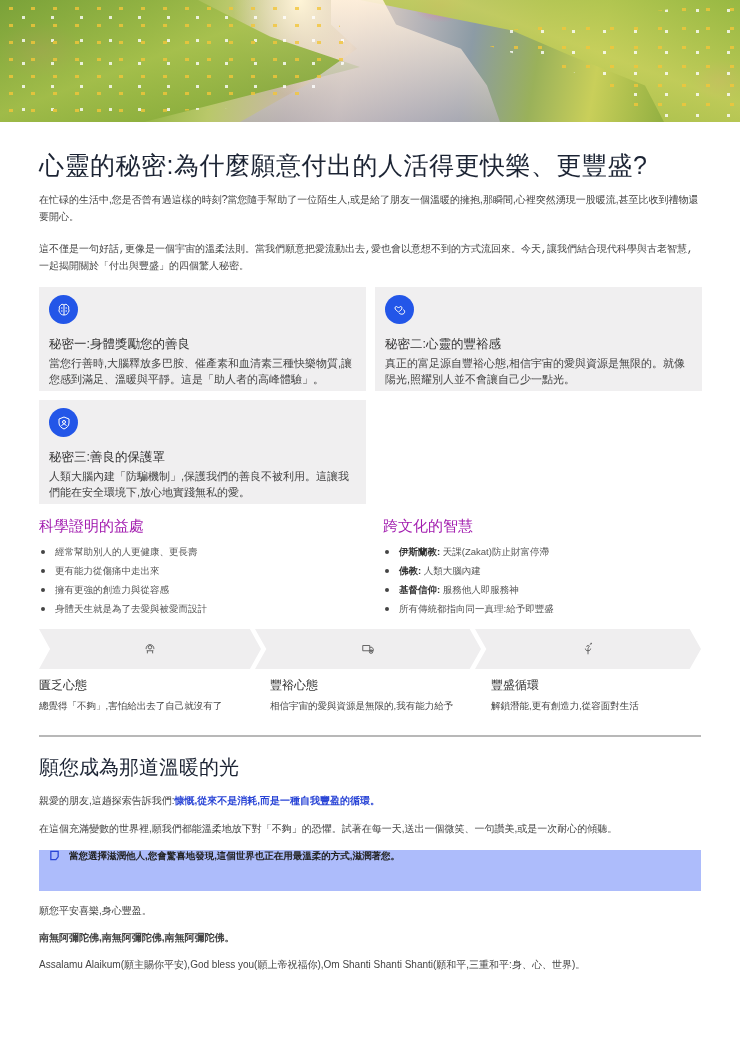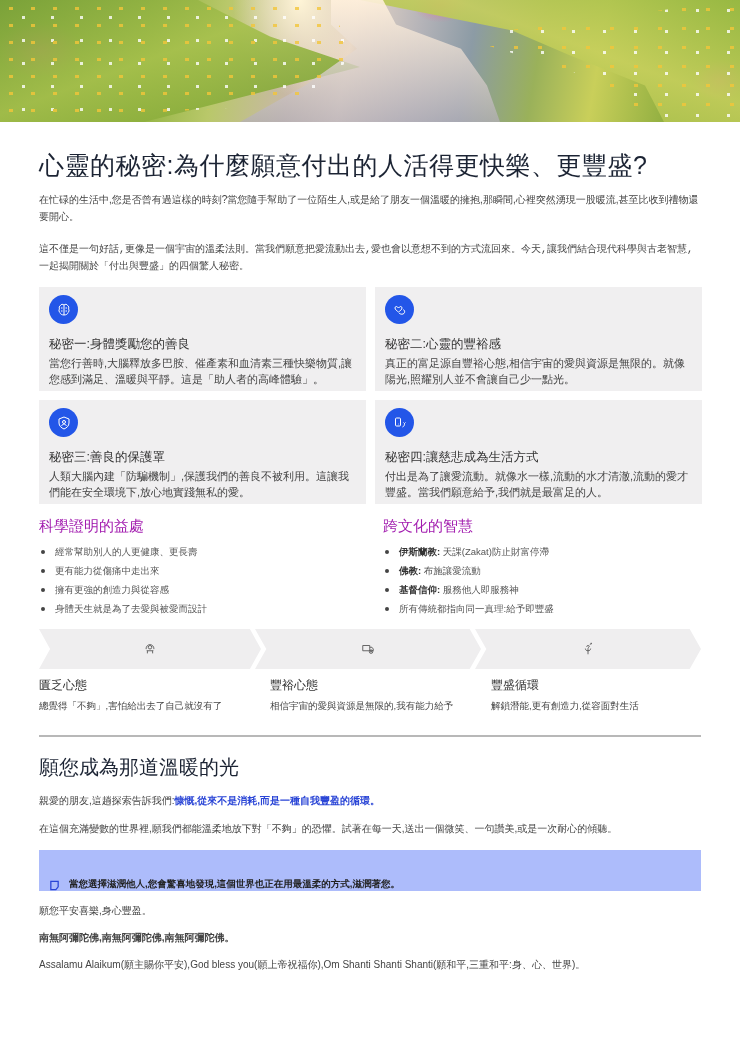--- a/index.html
+++ b/index.html
@@ -77,21 +77,21 @@
   .flow-labels { display: grid; grid-template-columns: 231px 221px 220px; margin-top: 8px; }
   .flow-labels h4 { font-size: 12px; font-weight: 400; color: #333; line-height: 16px; }
   .flow-labels p { font-size: 9.5px; color: #444; margin-top: 6px; line-height: 14px; }
 
   hr.sep { border: none; border-top: 2px solid #b8b8b8; margin-top: 22px; }
   h2.closing { font-size: 20px; font-weight: 400; color: #1c2434; margin-top: 17px; line-height: 26px; }
   .p-closing1 { margin-top: 12px; }
   .p-closing1 .hl { color: #2a45d6; font-weight: 700; }
   .p-closing2 { margin-top: 11px; }
 
-  .callout { margin-top: 13px; background: #adbcfb; height: 41px; display: flex; align-items: flex-end; padding-left: 10px; }
+  .callout { margin-top: 13px; background: #adbcfb; height: 41px; display: flex; align-items: flex-start; padding-left: 10px; }
   .callout svg { width: 11px; height: 11px; margin-right: 9px; }
   .callout span { font-size: 9.5px; font-weight: 700; color: #222; }
 
   .p-wish { margin-top: 11px; color: #555; }
   .p-namo { margin-top: 10px; font-weight: 700; color: #333; }
   .p-bless { margin-top: 10px; color: #555; }
 </style>
 </head>
 <body>
 
@@ -134,47 +134,37 @@
       <div class="ic">
         <svg viewBox="0 0 16 16" fill="none" stroke="#fff" stroke-width="1">
             <path d="M8 2l5 2v4c0 3-2.5 5-5 6-2.5-1-5-3-5-6V4z"></path>
             <circle cx="8" cy="7" r="1.5"></circle>
             <path d="M5.5 11c.5-1.2 1.5-1.8 2.5-1.8s2 .6 2.5 1.8"></path>
           </svg>
       </div>
       <h3>秘密三:善良的保護罩</h3>
       <p>人類大腦內建「防騙機制」,保護我們的善良不被利用。這讓我們能在安全環境下,放心地實踐無私的愛。</p>
     </div>
-    <div class="card">
-      <div class="ic">
-        <svg viewBox="0 0 16 16" fill="none" stroke="#fff" stroke-width="1">
-            <rect x="3.5" y="3" width="5" height="8" rx="1"></rect>
-            <path d="M6 9h.5M10.5 12c1.5-.5 2-1.8 2-3.5M11.5 7.5l1 1 1-1"></path>
-          </svg>
-      </div>
-      <h3>秘密四:讓慈悲成為生活方式</h3>
-      <p>付出是為了讓愛流動。就像水一樣,流動的水才清澈,流動的愛才豐盛。當我們願意給予,我們就是最富足的人。</p>
-    </div>
   </div>
 
   <div class="two-col">
     <div>
       <h2>科學證明的益處</h2>
       <ul>
         <li>經常幫助別人的人更健康、更長壽</li>
         <li>更有能力從傷痛中走出來</li>
         <li>擁有更強的創造力與從容感</li>
         <li>身體天生就是為了去愛與被愛而設計</li>
       </ul>
     </div>
     <div>
       <h2>跨文化的智慧</h2>
       <ul>
         <li><b>伊斯蘭教:</b><span> 天課(Zakat)防止財富停滯</span></li>
-        <li><b>佛教:</b><span> 布施讓愛流動</span></li>
+        <li><b>佛教:</b><span> 人類大腦內建</span></li>
         <li><b>基督信仰:</b><span> 服務他人即服務神</span></li>
         <li><span>所有傳統都指向同一真理:給予即豐盛</span></li>
       </ul>
     </div>
   </div>
 
   <div class="flow">
     <div class="chev" style="left:0; width:222px; clip-path: polygon(0 0, 95% 0, 100% 50%, 95% 100%, 0 100%, 5% 50%);">
       <svg viewBox="0 0 16 16" fill="none" stroke="#555" stroke-width="1">
           <circle cx="8" cy="6" r="2"></circle>

